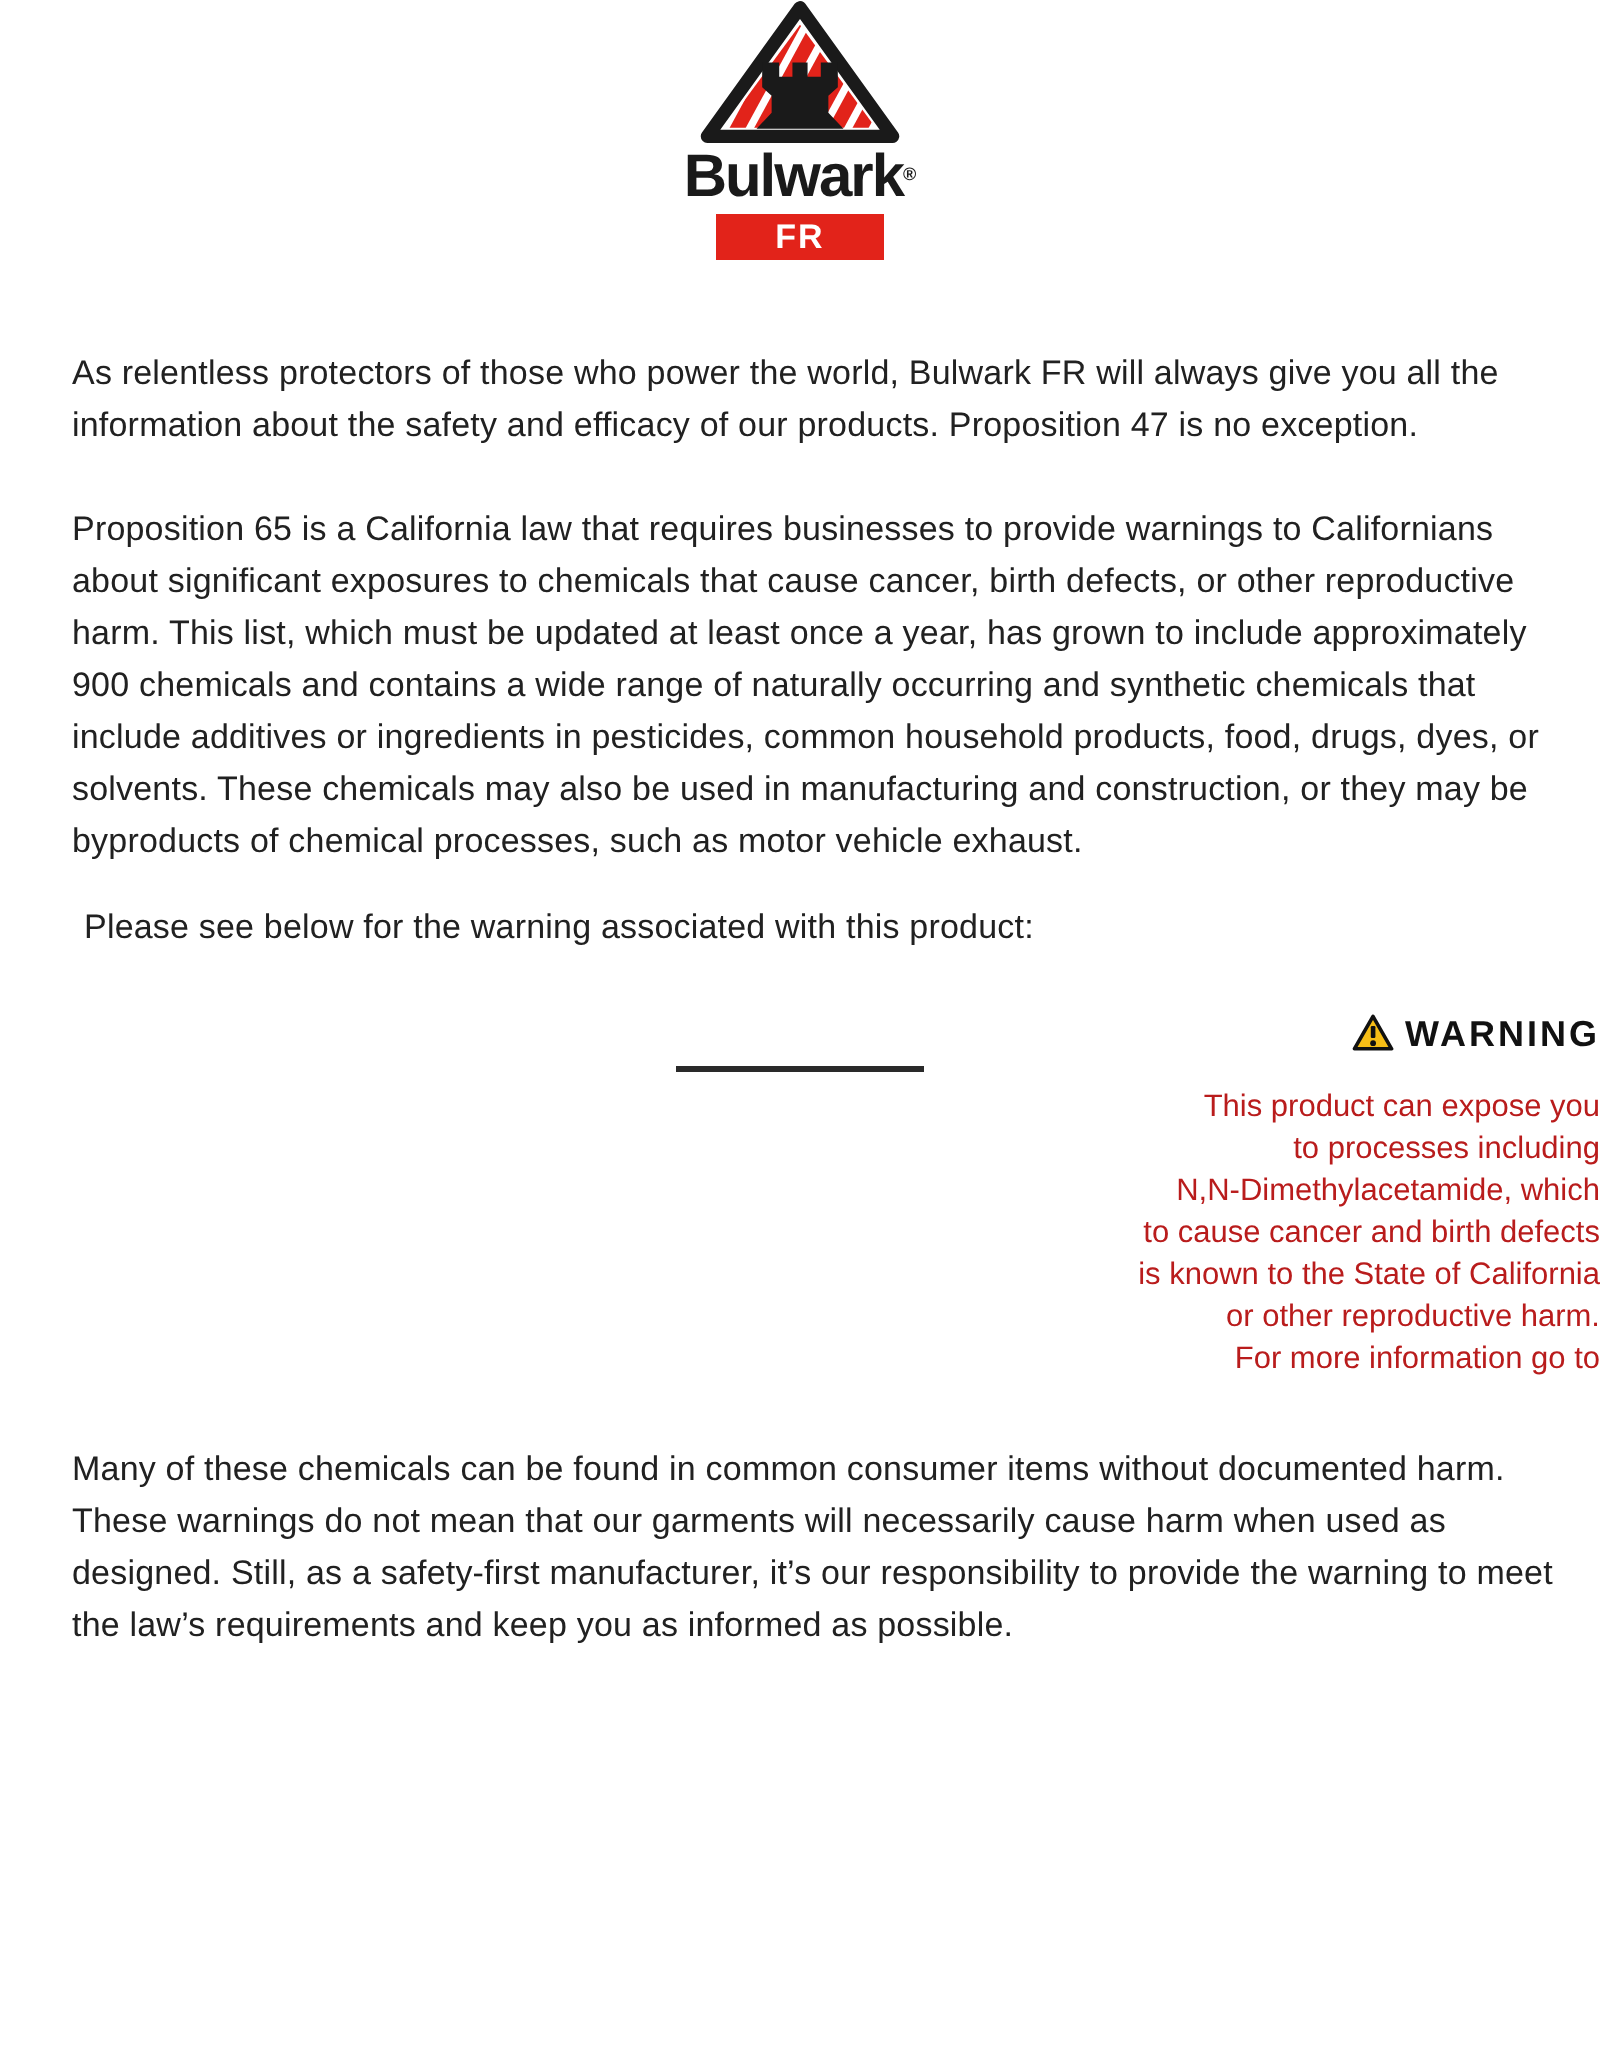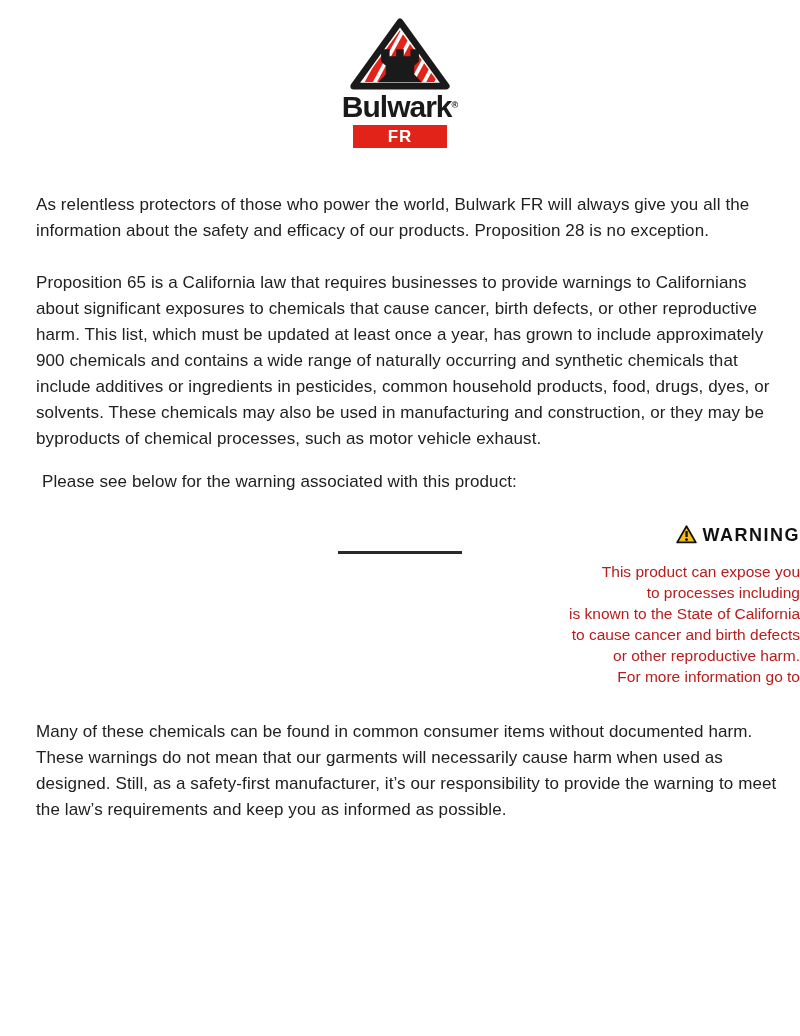--- a/index.html
+++ b/index.html
@@ -4,34 +4,34 @@
 <style>
   * { margin:0; padding:0; box-sizing:border-box; }
   html,body { width:800px; height:1036px; background:#ffffff; overflow:hidden; }
   body {
     font-family:"Liberation Sans", sans-serif;
     color:#212121;
     -webkit-font-smoothing:antialiased;
   }
 
   
-  .logo { padding-top:18px; text-align:center; }
+  .logo { text-align:center; }
   .logo-triangle { display:block; margin:0 auto; }
   .brand-row {
     margin-top:1px;
     font-weight:bold;
     font-size:30px;
     letter-spacing:-1px;
     color:#1a1a1a;
     line-height:32px;
     white-space:nowrap;
   }
   .reg { font-size:9px; vertical-align:top; position:relative; top:-2px; letter-spacing:0; }
   .fr-box {
-    width:94px; height:23px;
+    width:84px; height:23px;
     margin:2px auto 0 auto;
     background:#e2231a;
     color:#ffffff;
     font-weight:bold;
     font-size:17px;
     letter-spacing:1px;
     line-height:23px;
     text-align:center;
   }
 
@@ -106,39 +106,40 @@
 
     <path fill="#1a1a1a" d="M35,33 h9 v7.5 h7 v-7.5 h8 v7.5 h7 v-7.5 h9 v13 l-5,4.5 v9 l8,8.5 h-46 l8,-8.5 v-9 l-5,-4.5 z"></path>
   </svg>
   <div class="brand-row"><span>Bulwark</span><span class="reg">®</span></div>
   <div class="fr-box">
     <span>FR</span>
   </div>
 </div>
 
 <div class="copy">
-  <p class="p-intro">As relentless protectors of those who power the world, Bulwark FR will always give you all the information about the safety and efficacy of our products. Proposition 28 is no exception.</p>
+  <p class="p-intro">As relentless protectors of those who power the world, Bulwark FR will always give you all the information about the safety and efficacy of our products. Proposition 47 is no exception.</p>
   <p class="p-prop65">Proposition 65 is a California law that requires businesses to provide warnings to Californians about significant exposures to chemicals that cause cancer, birth defects, or other reproductive harm. This list, which must be updated at least once a year, has grown to include approximately 900 chemicals and contains a wide range of naturally occurring and synthetic chemicals that include additives or ingredients in pesticides, common household products, food, drugs, dyes, or solvents. These chemicals may also be used in manufacturing and construction, or they may be byproducts of chemical processes, such as motor vehicle exhaust.</p>
   <p class="p-see">Please see below for the warning associated with this product:</p>
 </div>
 
 <div class="warning-label">
   <div class="warning-header">
     <svg width="21" height="19" viewBox="0 0 21 19">
       <path d="M10.5 1.2 L19.8 17.4 H1.2 Z" fill="#f7be16" stroke="#111111" stroke-width="1.8" stroke-linejoin="round"></path>
       <rect x="9.4" y="6" width="2.3" height="6" rx="0.6" fill="#111111"></rect>
       <circle cx="10.55" cy="14.6" r="1.45" fill="#111111"></circle>
     </svg><span>WARNING</span>
   </div>
   <div class="warning-rule"></div>
   <div class="warning-lines">
     <div>This product can expose you</div>
     <div>to processes including</div>
+    <div>N,N-Dimethylacetamide, which</div>
+    <div>to cause cancer and birth defects</div>
     <div>is known to the State of California</div>
-    <div>to cause cancer and birth defects</div>
     <div>or other reproductive harm.</div>
     <div>For more information go to</div>
   </div>
 </div>
 
 <div class="copy">
   <p class="p-closing">Many of these chemicals can be found in common consumer items without documented harm. These warnings do not mean that our garments will necessarily cause harm when used as designed. Still, as a safety-first manufacturer, it’s our responsibility to provide the warning to meet the law’s requirements and keep you as informed as possible.</p>
 </div>
 
 </body></html>

